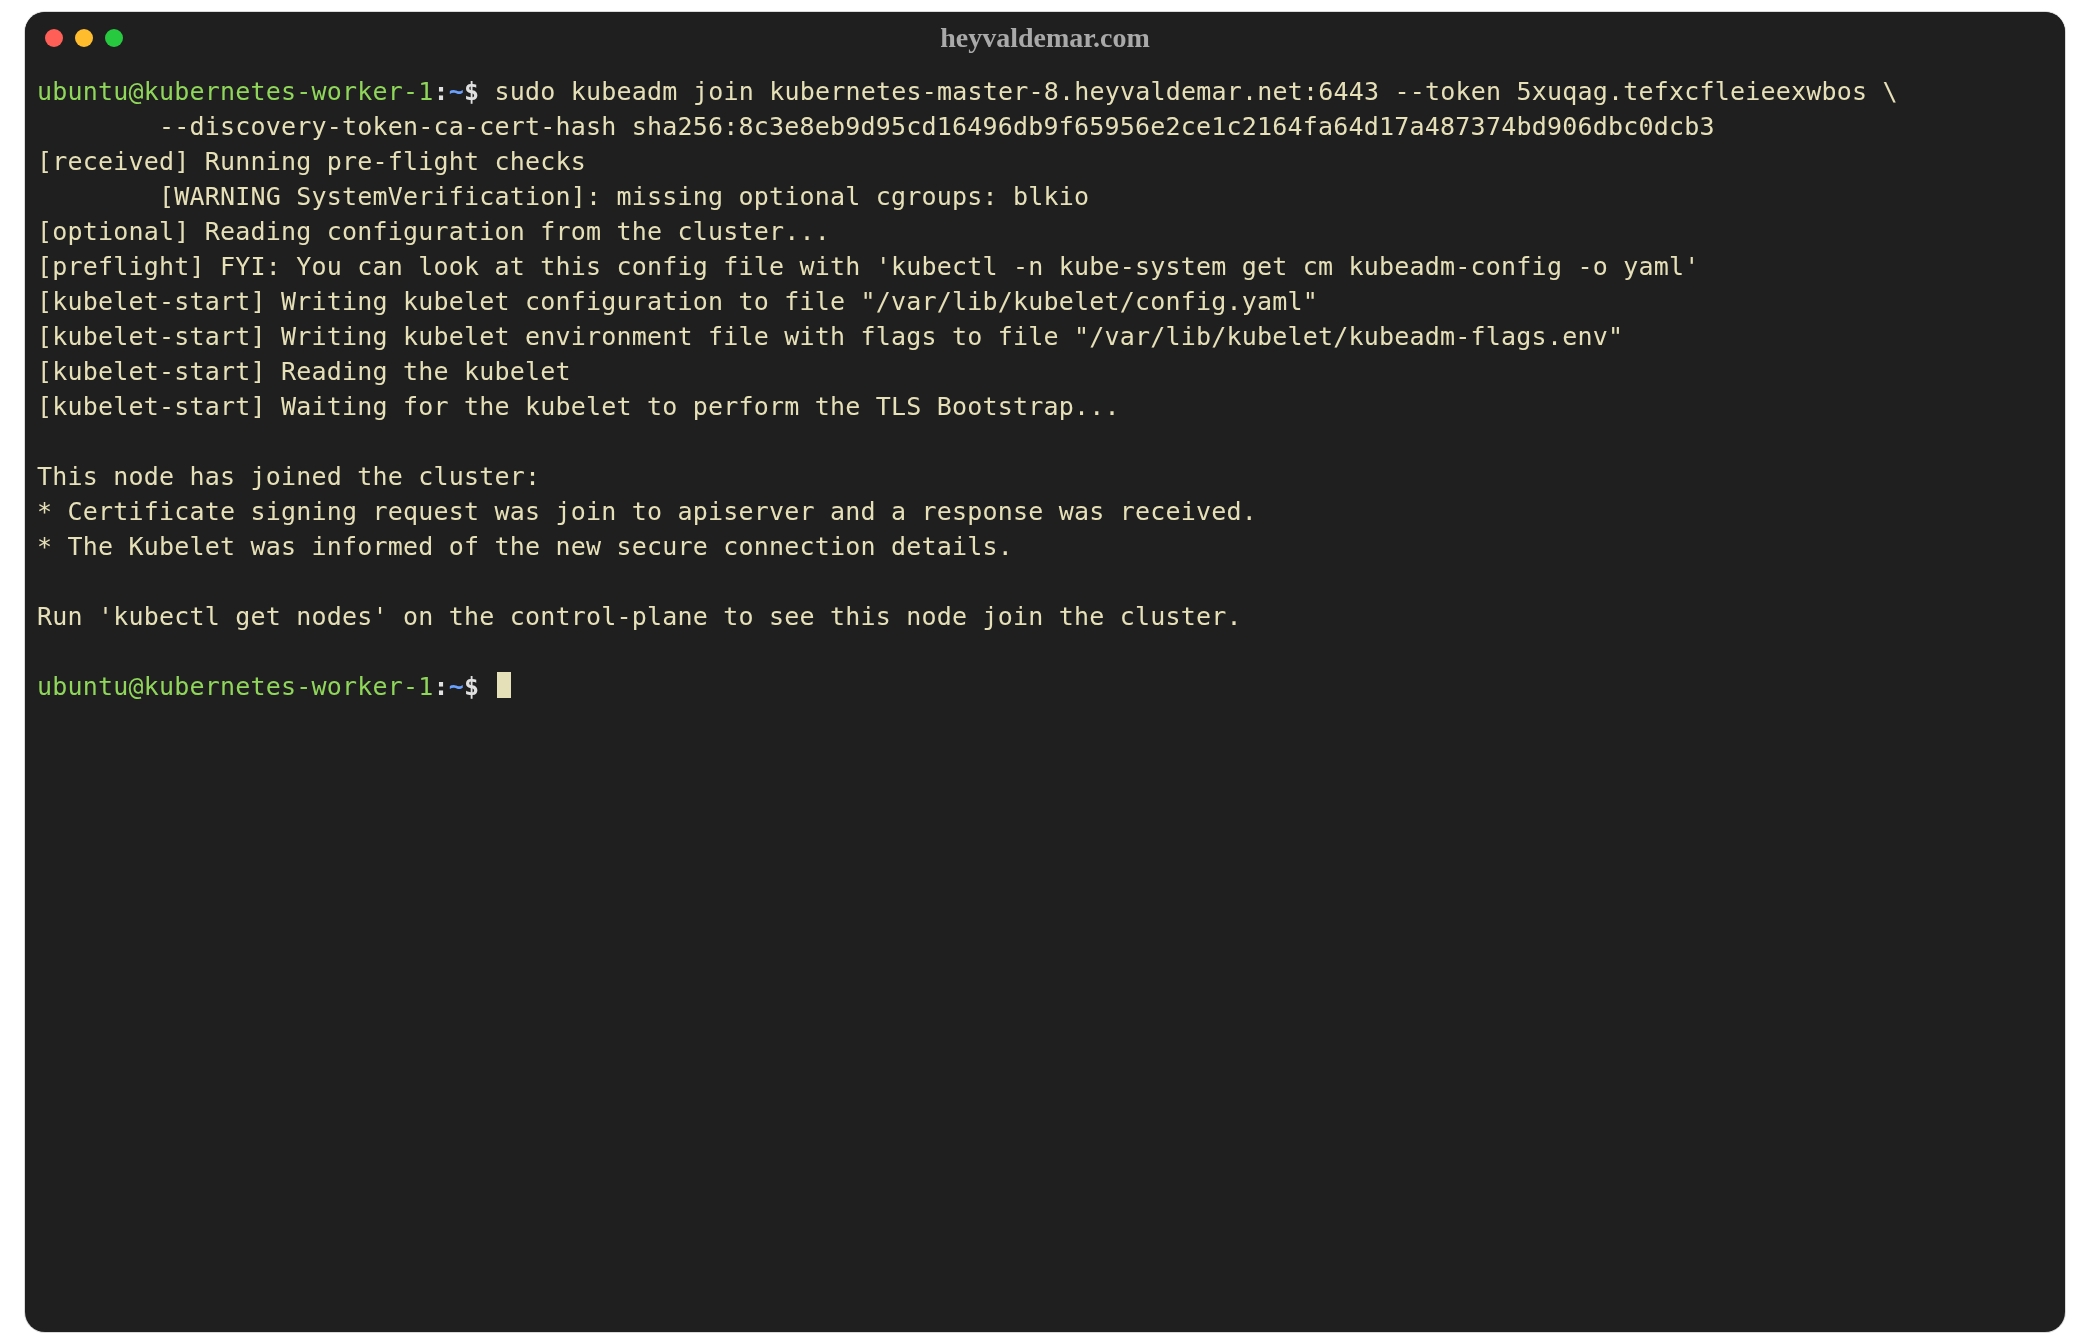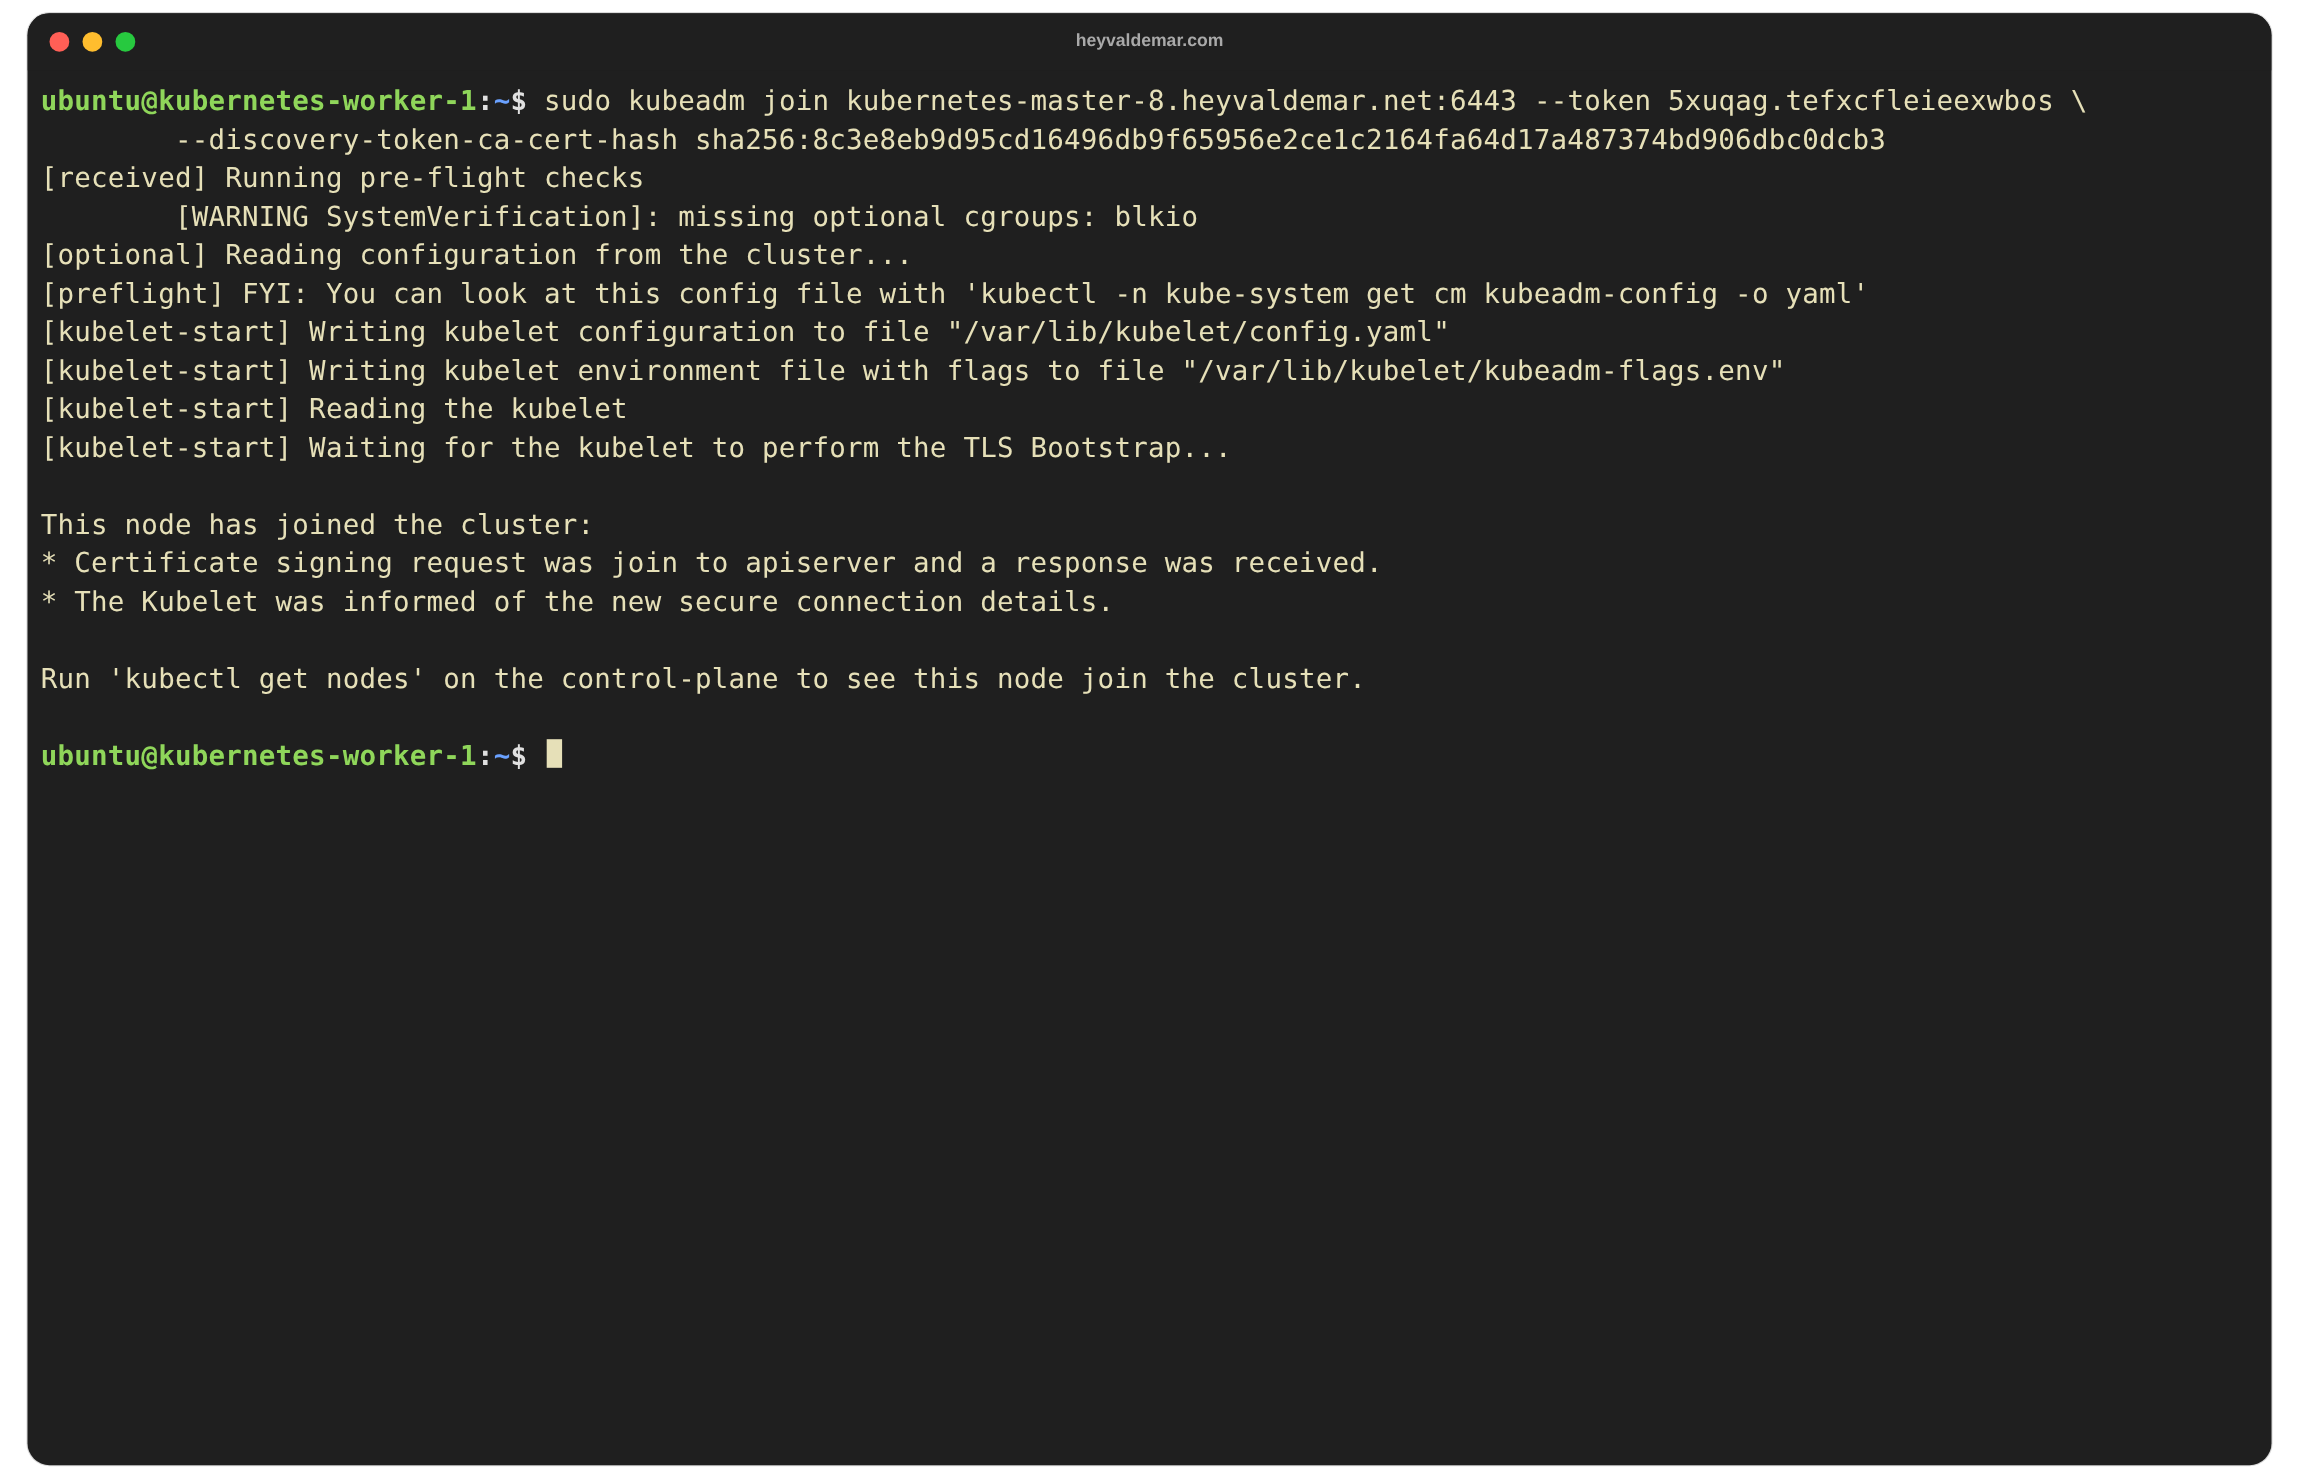--- a/index.html
+++ b/index.html
@@ -60,36 +60,36 @@
     border-radius: 50%;
   }
   .dot.red    { background: var(--traffic-red); }
   .dot.yellow { background: var(--traffic-yellow); }
   .dot.green  { background: var(--traffic-green); }
   .title {
     position: absolute;
     left: 0; right: 0;
     text-align: center;
     color: var(--title-grey);
-    font-size: 16px;
+    font-size: 28px;
     font-weight: 600;
-    font-family: Liberation Sans, sans-serif;
+    font-family: Liberation Serif, serif;
     pointer-events: none;
   }
   .screen {
     flex: 1;
     padding: 10px 12px 20px 12px;
     color: var(--term-text);
     font-size: 25px;
     line-height: 35px;
     white-space: pre-wrap;
     word-break: break-all;
     letter-spacing: 0.2px;
   }
-  .prompt-user { color: var(--prompt-green); font-weight: 700; }
+  .prompt-user { color: var(--prompt-green); font-weight: 400; }
   .prompt-path { color: var(--prompt-blue); font-weight: 700; }
   .prompt-sep  { color: #e0e0e0; font-weight: 700; }
   .cursor {
     display: inline-block;
     width: 14px;
     height: 26px;
     background: var(--cursor);
     vertical-align: -3px;
     margin-left: 2px;
   }

